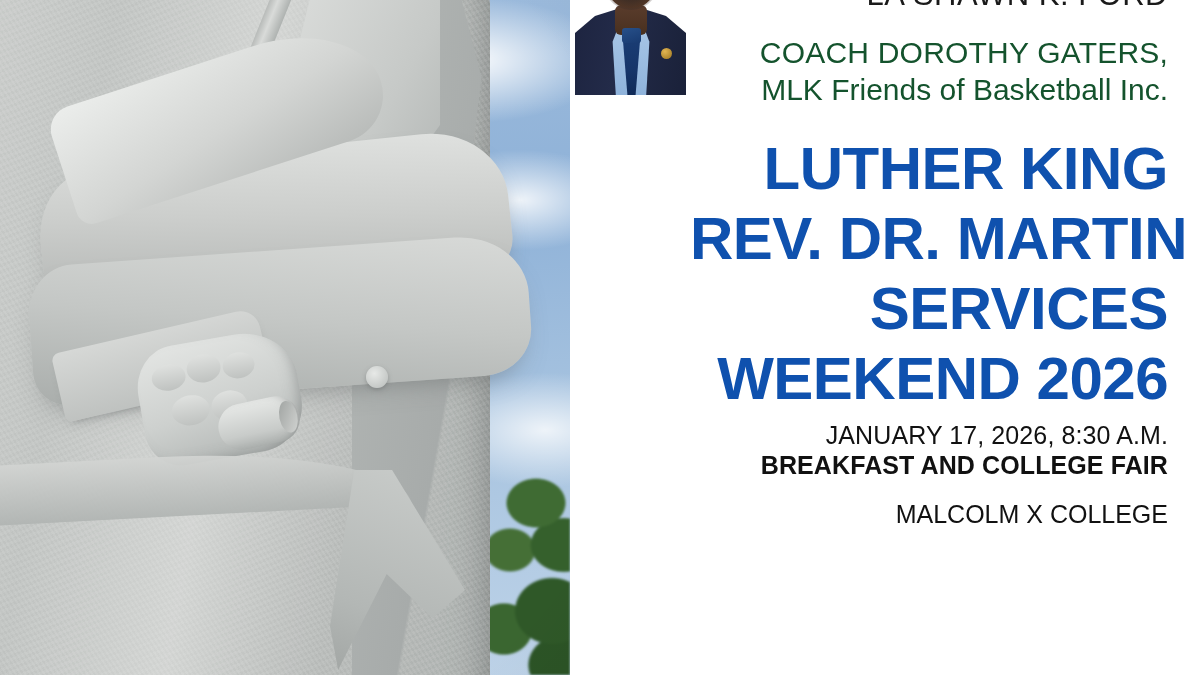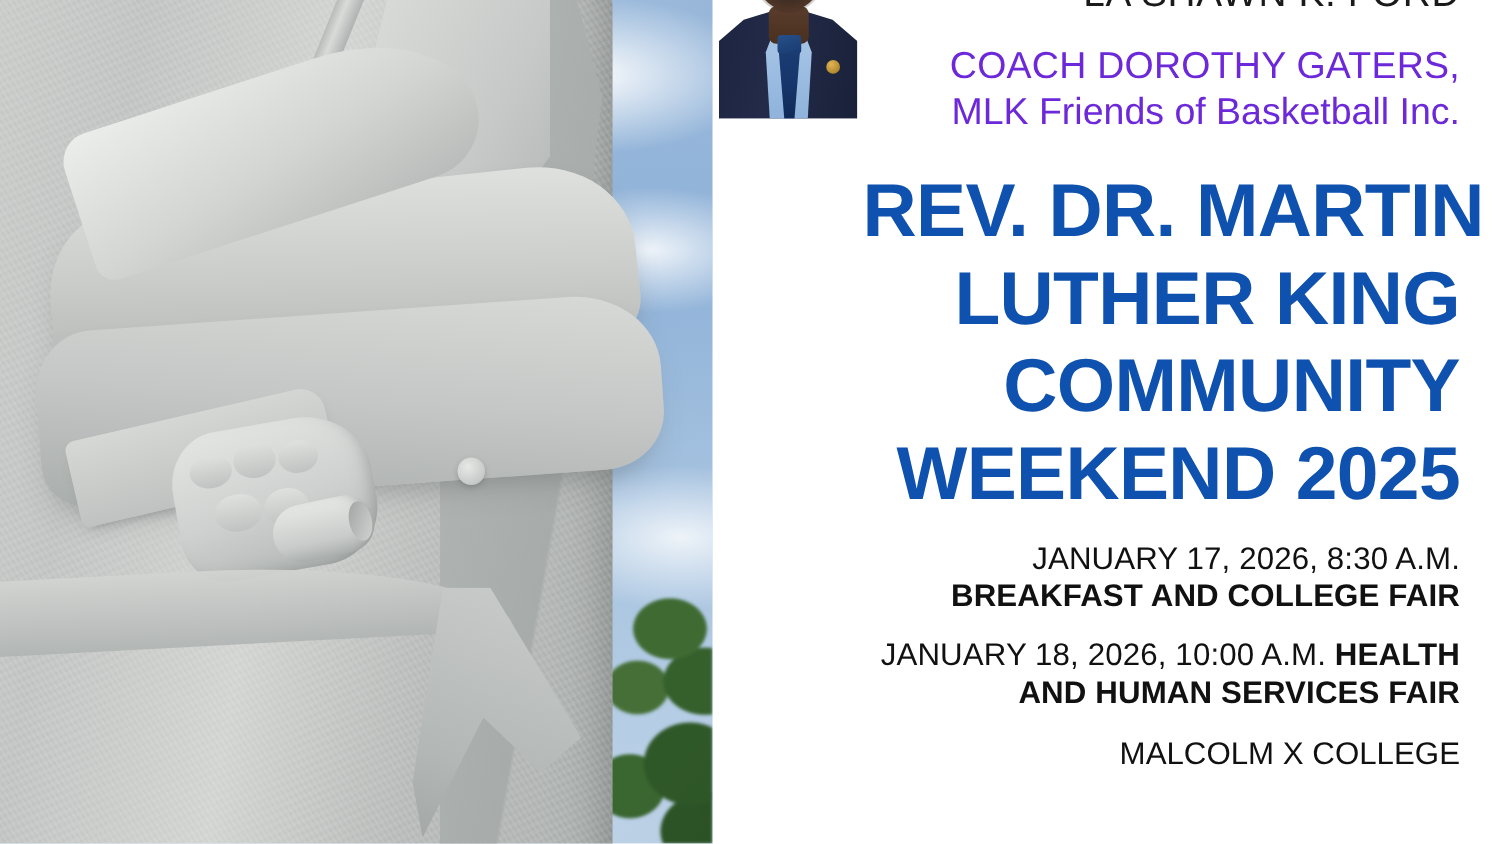--- a/index.html
+++ b/index.html
@@ -187,32 +187,32 @@
   }
   .presenter-top{
     margin:0;padding-top:0;
     font-size:31px;line-height:34px;letter-spacing:.5px;
     color:#1a1a1a;font-weight:400;
     transform:translateY(-22px);
     white-space:nowrap;
   }
   .presenter-sub{
     margin:0;font-size:30px;line-height:37px;letter-spacing:.2px;
-    color:#6d28d9;font-weight:400;
+    color:#14532d;font-weight:400;
   }
   .presenter-sub .ln2{letter-spacing:0;margin-top:20px;}
 
   .headline{
     margin:0;padding-top:26px;
     color:#0f51ae;font-weight:bold;
     font-size:60px;line-height:70px;letter-spacing:-0.5px;
   }
   .headline div{white-space:nowrap;}
 
-  .events{margin-top:18px;}
+  .events{margin-top:6px;}
   .event{
     margin:0 0 17px 0;
     font-size:25px;line-height:30px;color:#111111;
     letter-spacing:.1px;
   }
   .event .date{font-weight:400;}
   .event .name{font-weight:bold;}
 
   .venue{
     margin-top:14px;
@@ -264,33 +264,30 @@
   <div class="text-col">
 
     <p class="presenter-top">LA SHAWN K. FORD</p>
 
     <p class="presenter-sub">
       <span>COACH DOROTHY GATERS,</span><br>
       <span class="ln2">MLK Friends of Basketball Inc.</span>
     </p>
 
     <div class="headline">
+      <div>LUTHER KING</div>
       <div>REV. DR. MARTIN</div>
-      <div>LUTHER KING</div>
-      <div>COMMUNITY</div>
-      <div>WEEKEND 2025</div>
+      <div>SERVICES</div>
+      <div>WEEKEND 2026</div>
     </div>
 
     <div class="events">
       <p class="event">
         <span class="date">JANUARY 17, 2026, 8:30 A.M. </span><span class="name">BREAKFAST AND COLLEGE FAIR</span>
       </p>
-      <p class="event">
-        <span class="date">JANUARY 18, 2026, 10:00 A.M. </span><span class="name">HEALTH AND HUMAN SERVICES FAIR</span>
-      </p>
     </div>
 
     <div class="venue">
       <div>MALCOLM X COLLEGE</div>
 
     </div>
 
   </div>
 </div>
 

